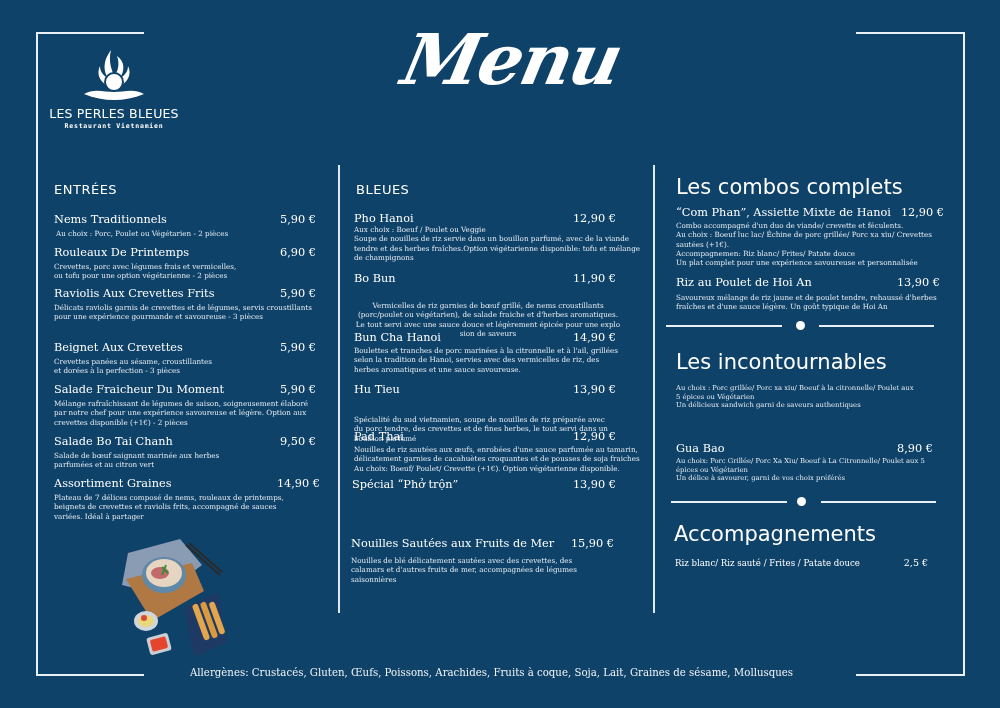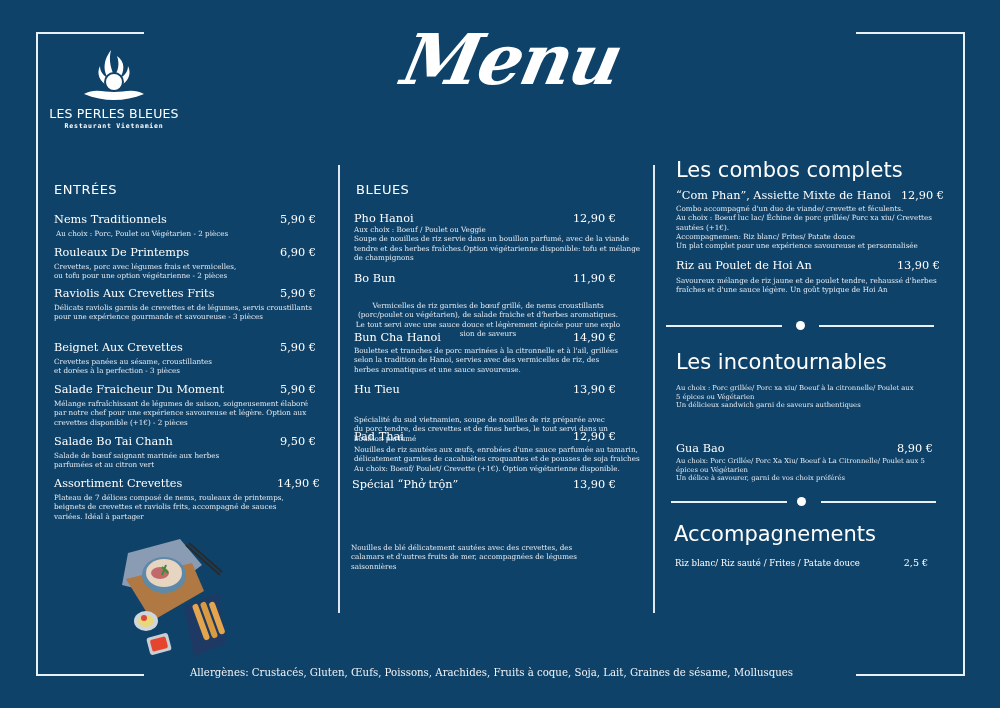--- a/index.html
+++ b/index.html
@@ -108,21 +108,21 @@
   </div>
   <div class="item" style="top:255px;">
     <div class="item-row">
         <span class="item-name">Salade Bo Tai Chanh</span>
         <span class="item-price">9,50 €</span>
       </div>
     <div class="item-desc" style="width:175px;">Salade de bœuf saignant marinée aux herbes parfumées et au citron vert</div>
   </div>
   <div class="item" style="top:297px;right:-4px;">
     <div class="item-row">
-        <span class="item-name">Assortiment Crevettes</span>
+        <span class="item-name">Assortiment Graines</span>
         <span class="item-price">14,90 €</span>
       </div>
     <div class="item-desc" style="width:230px;">Plateau de 7 délices composé de nems, rouleaux de printemps, beignets de crevettes et raviolis frits, accompagné de sauces variées. Idéal à partager</div>
   </div>
 </div>
 
 <div class="photo">
   <svg width="110" height="125" viewBox="0 0 110 125">
     <polygon points="6,18 58,4 80,30 40,60 0,50" fill="#8a9bb4"></polygon>
     <polygon points="4,44 70,28 82,56 30,86" fill="#b07842"></polygon>
@@ -183,25 +183,29 @@
       </div>
     <div class="item-desc" style="width:295px;margin-top:2px;">Nouilles de riz sautées aux œufs, enrobées d'une sauce parfumée au tamarin, délicatement garnies de cacahuètes croquantes et de pousses de soja fraiches Au choix: Boeuf/ Poulet/ Crevette (+1€). Option végétarienne disponible.</div>
   </div>
   <div class="item" style="top:298px;right:28px;left:-2px;">
     <div class="item-row">
         <span class="item-name">Spécial “Phở trộn”</span>
         <span class="item-price">13,90 €</span>
       </div>
   </div>
   <div class="item" style="top:357px;right:30px;left:-3px;">
+    <div class="item-row">
+        <span class="item-name">Nouilles Sautées aux Fruits de Mer</span>
+        <span class="item-price">15,90 €</span>
+      </div>
     <div class="item-desc" style="width:250px;margin-top:6px;">Nouilles de blé délicatement sautées avec des crevettes, des calamars et d'autres fruits de mer, accompagnées de légumes saisonnières</div>
   </div>
 </div>
 
-<div class="col" style="left:676px;top:156px;width:268px;height:150px;">
+<div class="col" style="left:676px;top:173px;width:268px;height:150px;">
   <div class="section-title" style="position:absolute;top:2px;left:0;">Les combos complets</div>
   <div class="item" style="top:33px;">
     <div class="item-row">
         <span class="item-name">“Com Phan”, Assiette Mixte de Hanoi</span>
         <span class="item-price">12,90 €</span>
       </div>
     <div class="item-desc" style="width:262px;white-space:pre-line;margin-top:2px;">Combo accompagné d'un duo de viande/ crevette et féculents.
 Au choix : Boeuf luc lac/ Échine de porc grillée/ Porc xa xiu/ Crevettes sautées (+1€).
 Accompagnemen: Riz blanc/ Frites/ Patate douce
 Un plat complet pour une expérience savoureuse et personnalisée</div>

